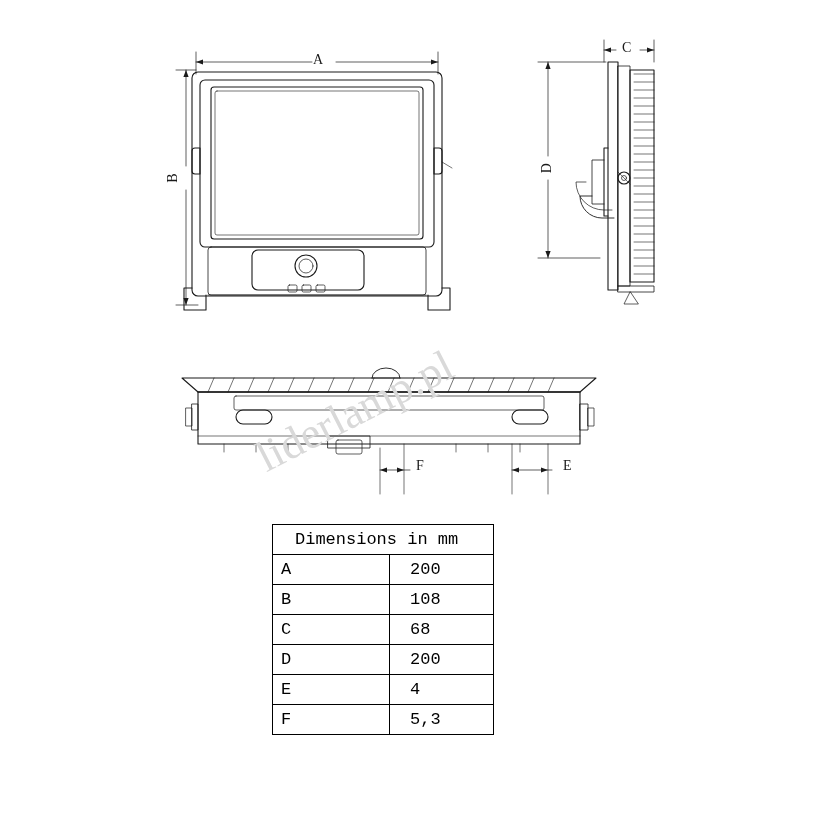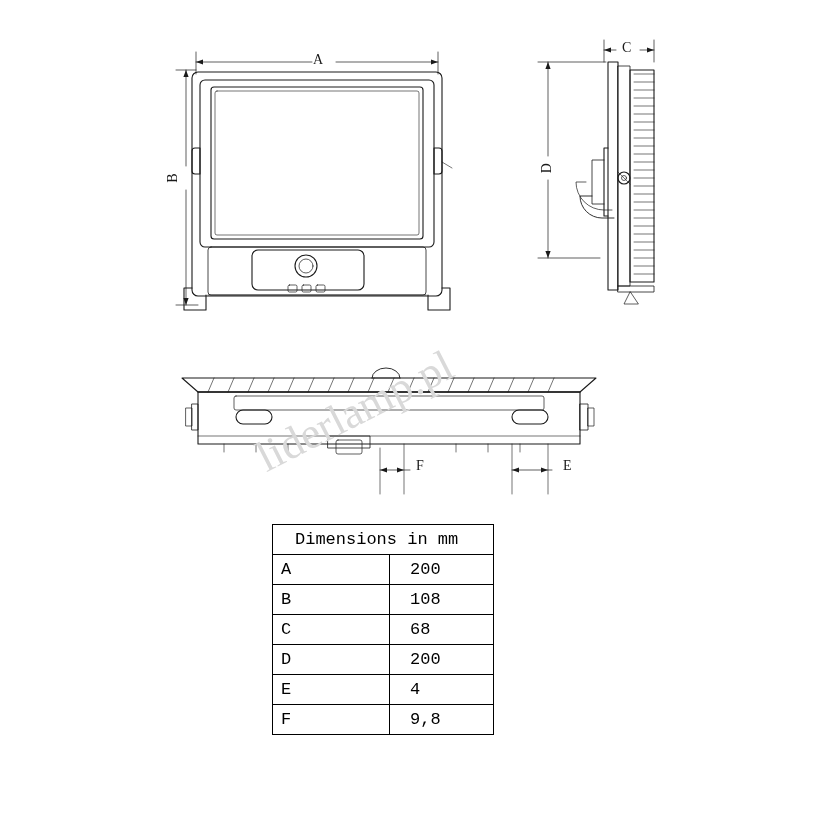--- a/index.html
+++ b/index.html
@@ -298,18 +298,18 @@
       <tr>
         <td class="key-cell">D</td>
         <td class="val-cell">200</td>
       </tr>
       <tr>
         <td class="key-cell">E</td>
         <td class="val-cell">4</td>
       </tr>
       <tr>
         <td class="key-cell">F</td>
-        <td class="val-cell">9,8</td>
+        <td class="val-cell">5,3</td>
       </tr>
     </tbody>
   </table>
 
 </div>
 
 </body></html>

